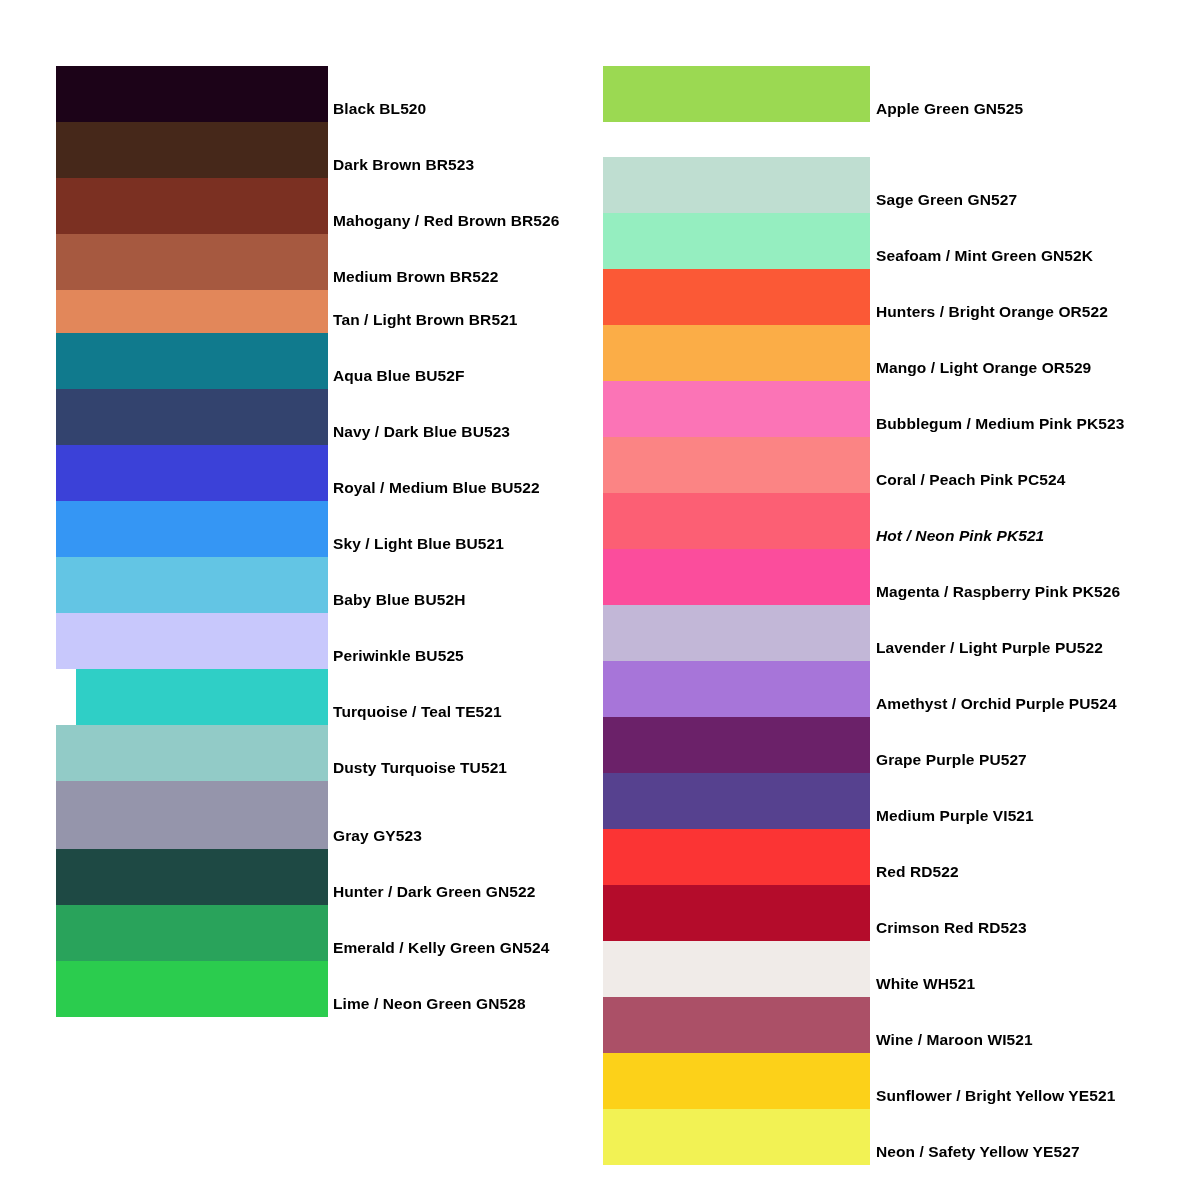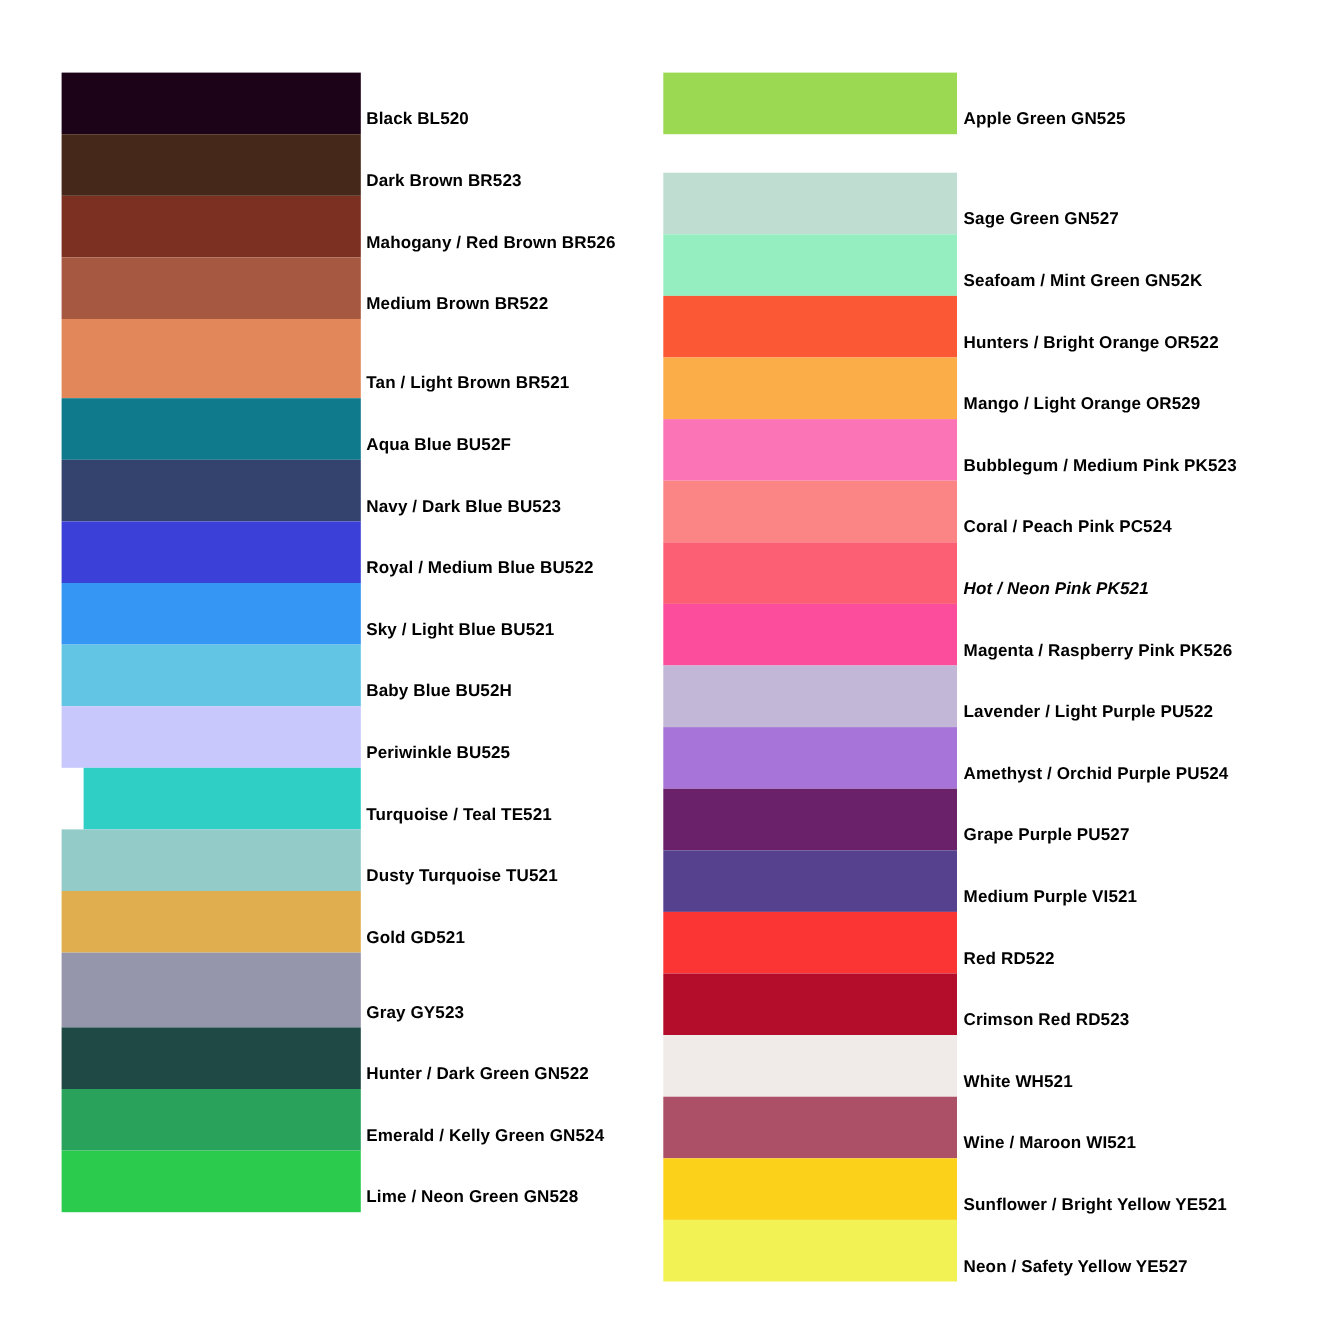--- a/index.html
+++ b/index.html
@@ -70,21 +70,21 @@
         <div class="swatch-label">Dark Brown BR523</div>
       </div>
       <div class="swatch-row" style="height: 56px;">
         <div class="swatch-chip" style="background: rgb(123, 48, 34);"></div>
         <div class="swatch-label">Mahogany / Red Brown BR526</div>
       </div>
       <div class="swatch-row" style="height: 56px;">
         <div class="swatch-chip" style="background: rgb(166, 89, 64);"></div>
         <div class="swatch-label">Medium Brown BR522</div>
       </div>
-      <div class="swatch-row" style="height: 72px; text-align: center;">
+      <div class="swatch-row" style="height: 43px; text-align: center;">
         <div class="swatch-chip" style="background: rgb(226, 135, 90);"></div>
         <div class="swatch-label">Tan / Light Brown BR521</div>
       </div>
       <div class="swatch-row" style="height: 56px;">
         <div class="swatch-chip" style="background: rgb(16, 122, 141);"></div>
         <div class="swatch-label">Aqua Blue BU52F</div>
       </div>
       <div class="swatch-row" style="height: 56px;">
         <div class="swatch-chip" style="background: rgb(51, 67, 110);"></div>
         <div class="swatch-label">Navy / Dark Blue BU523</div>
@@ -105,24 +105,20 @@
         <div class="swatch-chip" style="background: rgb(200, 200, 252);"></div>
         <div class="swatch-label">Periwinkle BU525</div>
       </div>
       <div class="swatch-row" style="height: 56px; padding-left: 20px;">
         <div class="swatch-chip" style="background: rgb(47, 207, 198);"></div>
         <div class="swatch-label">Turquoise / Teal TE521</div>
       </div>
       <div class="swatch-row" style="height: 56px;">
         <div class="swatch-chip" style="background: rgb(146, 203, 199);"></div>
         <div class="swatch-label">Dusty Turquoise TU521</div>
-      </div>
-      <div class="swatch-row" style="height: 56px;">
-        <div class="swatch-chip" style="background: rgb(224, 173, 79);"></div>
-        <div class="swatch-label">Gold GD521</div>
       </div>
       <div class="swatch-row" style="height: 68px;">
         <div class="swatch-chip" style="background: rgb(149, 149, 171);"></div>
         <div class="swatch-label">Gray GY523</div>
       </div>
       <div class="swatch-row" style="height: 56px;">
         <div class="swatch-chip" style="background: rgb(30, 73, 68);"></div>
         <div class="swatch-label">Hunter / Dark Green GN522</div>
       </div>
       <div class="swatch-row" style="height: 56px;">

